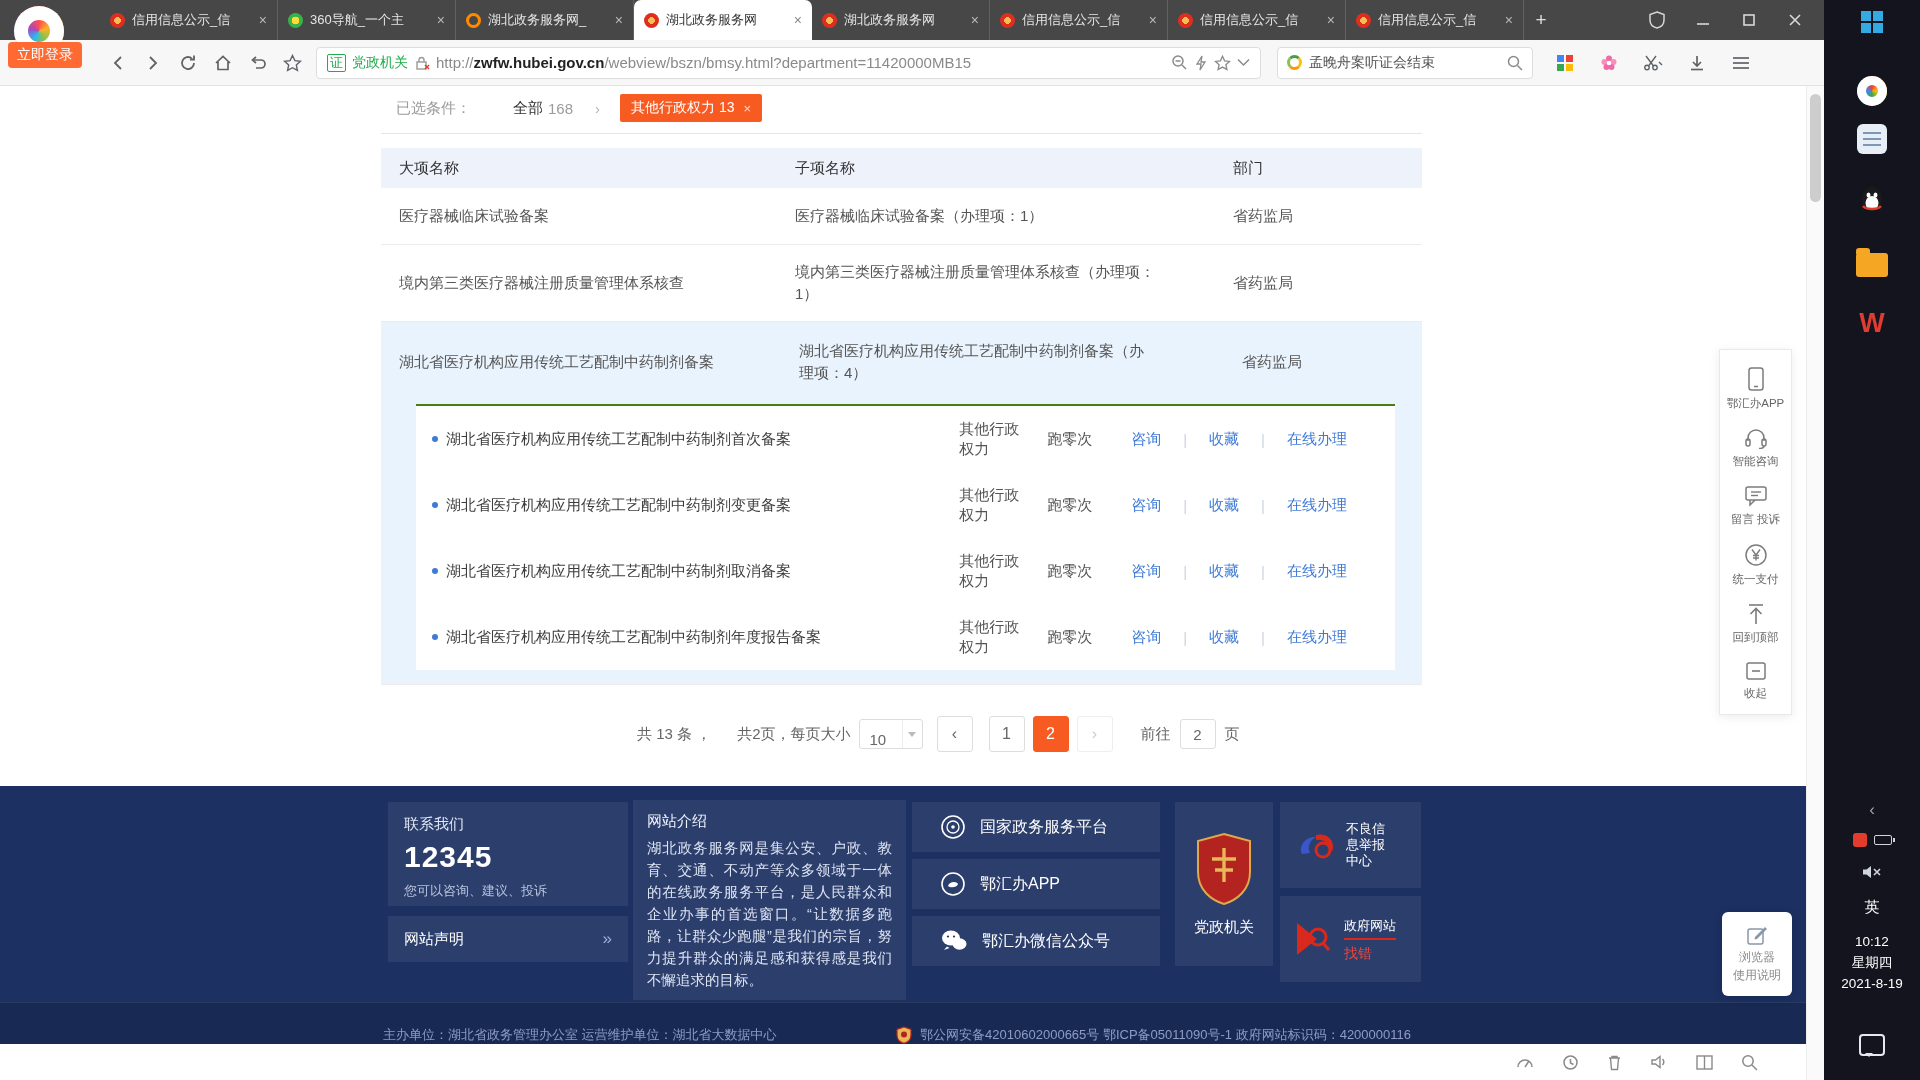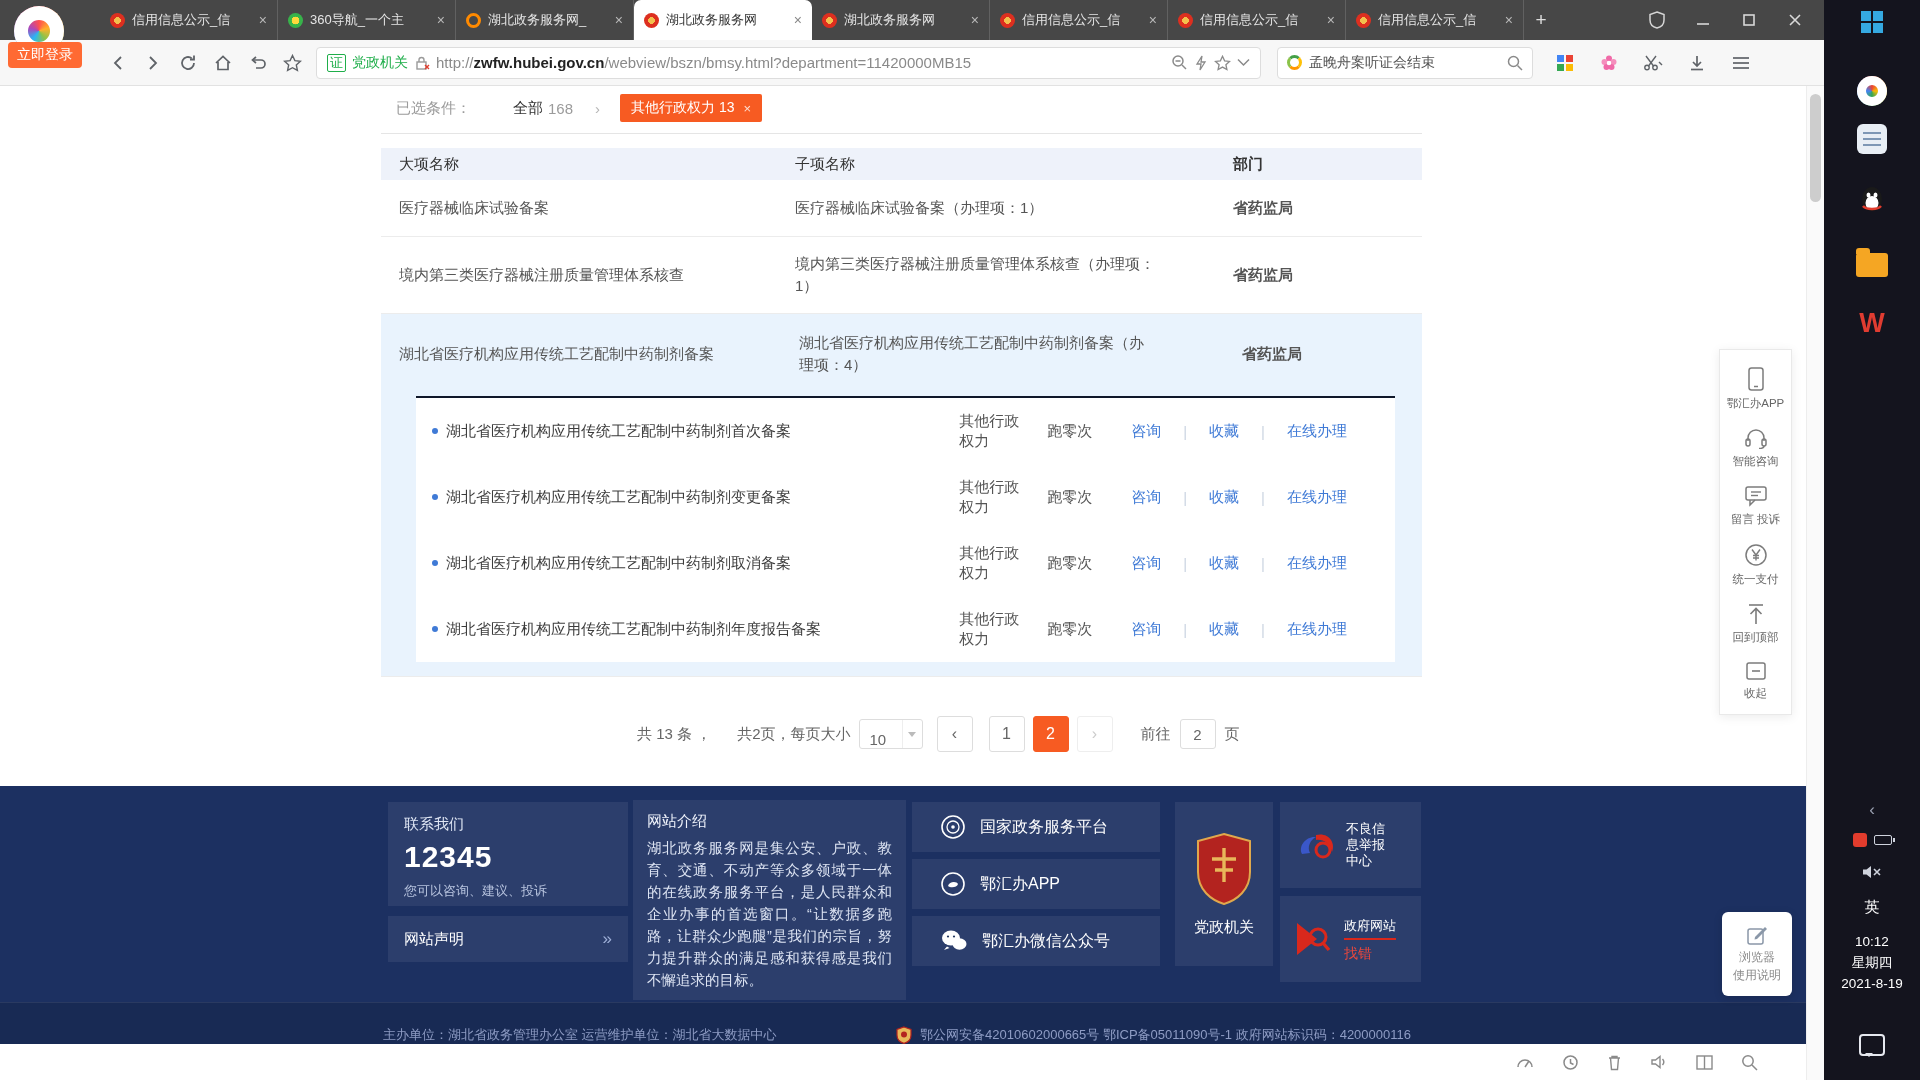--- a/index.html
+++ b/index.html
@@ -52,31 +52,31 @@
   .f-label { color:#9b9b9b; }
   .f-all { color:#333; margin-left:42px; }
   .f-cnt { color:#9b9b9b; margin-left:5px; }
   .f-sep { color:#b5b5b5; margin-left:22px; }
   .f-tag { margin-left:20px; background:#f75b22; color:#fff; font-size:14px; padding:5px 11px;
     border-radius:2px; display:flex; align-items:center; gap:9px; }
   .f-tag .x { color:rgba(255,255,255,.8); font-size:13px; }
   .divider { position:absolute; left:381px; top:47px; width:1041px; height:1px; background:#e5e5e5; }
 
   .tbl { position:absolute; left:381px; top:62px; width:1041px; font-size:15px; color:#555; }
-  .thead { height:32px; background:#eef2fa; display:flex; align-items:center; color:#333; }
+  .thead { height:40px; background:#eef2fa; display:flex; align-items:center; color:#333; }
   .c1 { width:414px; padding-left:18px; }
   .c2 { width:415px; padding-left:0; }
-  .c3 { width:212px; padding-left:23px;font-weight:bold; }
+  .c3 { width:212px; padding-left:23px; }
   .trow { display:flex; align-items:center; border-bottom:1px solid #ececec; }
   .r1 { height:57px; }
   .r2 { height:77px; }
   .r2 .c2, .r3 .c2 { line-height:22px; padding-right:40px; }
   .selwrap { background:#e9f3fd; border-bottom:1px solid #ececec; }
   .r3 { height:80px; border-bottom:none;gap:23px; }
-  .panel { margin:2px 27px 14px 35px; background:#fff; border-top:2px solid #0f172a; }
+  .panel { margin:2px 27px 14px 35px; background:#fff; border-top:2px solid #4d7c0f; }
   .subrow { height:66px; display:flex; align-items:center; padding:0 48px 0 16px; }
   .s-name { flex:1; color:#3c3c3c; display:flex; align-items:center; }
   .bullet { width:6px; height:6px; border-radius:50%; background:#3f7ad6; margin-right:8px; flex:0 0 6px; }
   .s-type { width:66px; color:#555; line-height:20px; }
   .s-visit { width:58px; margin-left:22px; color:#555; }
   .s-actions { margin-left:26px; display:flex; align-items:center; gap:22px; color:#3f7ad6; white-space:nowrap; }
   .s-actions .sep { color:#ccd5e2; }
 
   .pager { position:absolute; left:637px; top:630px; display:flex; align-items:center; font-size:15px; color:#666; }
   .pg-info { margin-left:26px; }

